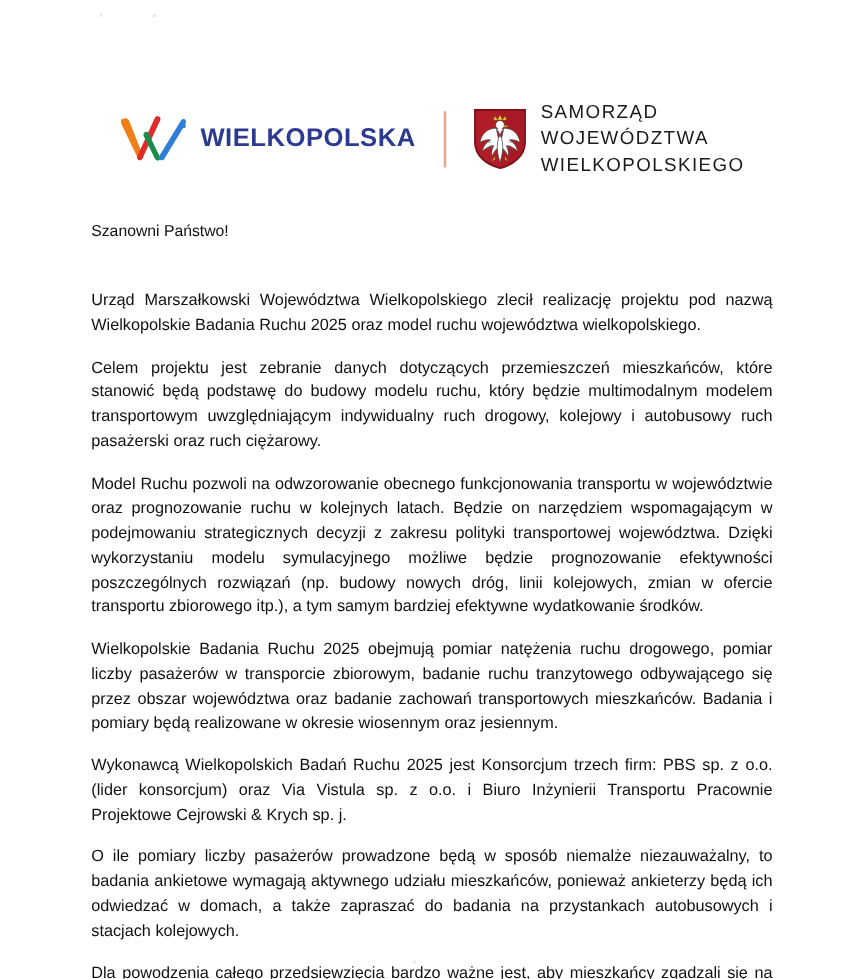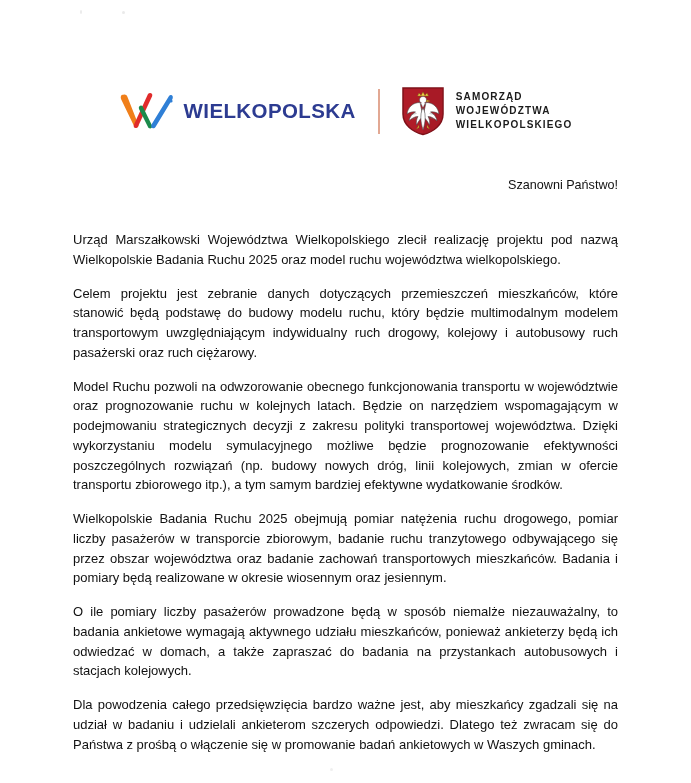--- a/index.html
+++ b/index.html
@@ -69,40 +69,40 @@
     align-items: center;
     gap: 11px;
   }
   .crest {
     width: 44px;
     height: 50px;
     display: block;
   }
   .samorzad {
     font-family: "Liberation Sans", sans-serif;
-    font-size: 10px;
-    font-weight: bold;
+    font-size: 15px;
+    font-weight: normal;
     letter-spacing: 1.15px;
     line-height: 1.42;
     color: #1b1b1b;
     white-space: nowrap;
   }
 
   
   .letter {
     position: absolute;
     left: 73px;
     top: 177px;
     width: 545px;
   }
   .salutation {
     font-size: 12.6px;
     line-height: 1.35;
     margin: 0 0 36px 0;
-    text-align: right;
+    text-align: left;
   }
   p.para {
     font-size: 13px;
     line-height: 1.52;
     margin: 0 0 14px 0;
     text-align: justify;
     text-justify: inter-word;
     -webkit-hyphens: none;
     hyphens: none;
   }
@@ -192,16 +192,17 @@
 </header>
 
 <main class="letter">
 
   <p class="salutation">Szanowni Państwo!</p>
 
   <p class="para">Urząd Marszałkowski Województwa Wielkopolskiego zlecił realizację projektu pod nazwą Wielkopolskie Badania Ruchu 2025 oraz model ruchu województwa wielkopolskiego.</p>
   <p class="para">Celem projektu jest zebranie danych dotyczących przemieszczeń mieszkańców, które stanowić będą podstawę do budowy modelu ruchu, który będzie multimodalnym modelem transportowym uwzględniającym indywidualny ruch drogowy, kolejowy i autobusowy ruch pasażerski oraz ruch ciężarowy.</p>
   <p class="para">Model Ruchu pozwoli na odwzorowanie obecnego funkcjonowania transportu w województwie oraz prognozowanie ruchu w kolejnych latach. Będzie on narzędziem wspomagającym w podejmowaniu strategicznych decyzji z zakresu polityki transportowej województwa. Dzięki wykorzystaniu modelu symulacyjnego możliwe będzie prognozowanie efektywności poszczególnych rozwiązań (np. budowy nowych dróg, linii kolejowych, zmian w ofercie transportu zbiorowego itp.), a tym samym bardziej efektywne wydatkowanie środków.</p>
   <p class="para">Wielkopolskie Badania Ruchu 2025 obejmują pomiar natężenia ruchu drogowego, pomiar liczby pasażerów w transporcie zbiorowym, badanie ruchu tranzytowego odbywającego się przez obszar województwa oraz badanie zachowań transportowych mieszkańców. Badania i pomiary będą realizowane w okresie wiosennym oraz jesiennym.</p>
+  <p class="para">Wykonawcą Wielkopolskich Badań Ruchu 2025 jest Konsorcjum trzech firm: PBS sp. z o.o. (lider konsorcjum) oraz Via Vistula sp. z o.o. i Biuro Inżynierii Transportu Pracownie Projektowe Cejrowski &amp; Krych sp. j.</p>
   <p class="para">O ile pomiary liczby pasażerów prowadzone będą w sposób niemalże niezauważalny, to badania ankietowe wymagają aktywnego udziału mieszkańców, ponieważ ankieterzy będą ich odwiedzać w domach, a także zapraszać do badania na przystankach autobusowych i stacjach kolejowych.</p>
   <p class="para">Dla powodzenia całego przedsięwzięcia bardzo ważne jest, aby mieszkańcy zgadzali się na udział w badaniu i udzielali ankieterom szczerych odpowiedzi. Dlatego też zwracam się do Państwa z prośbą o włączenie się w promowanie badań ankietowych w Waszych gminach.</p>
 
 </main>
 
 </body></html>

